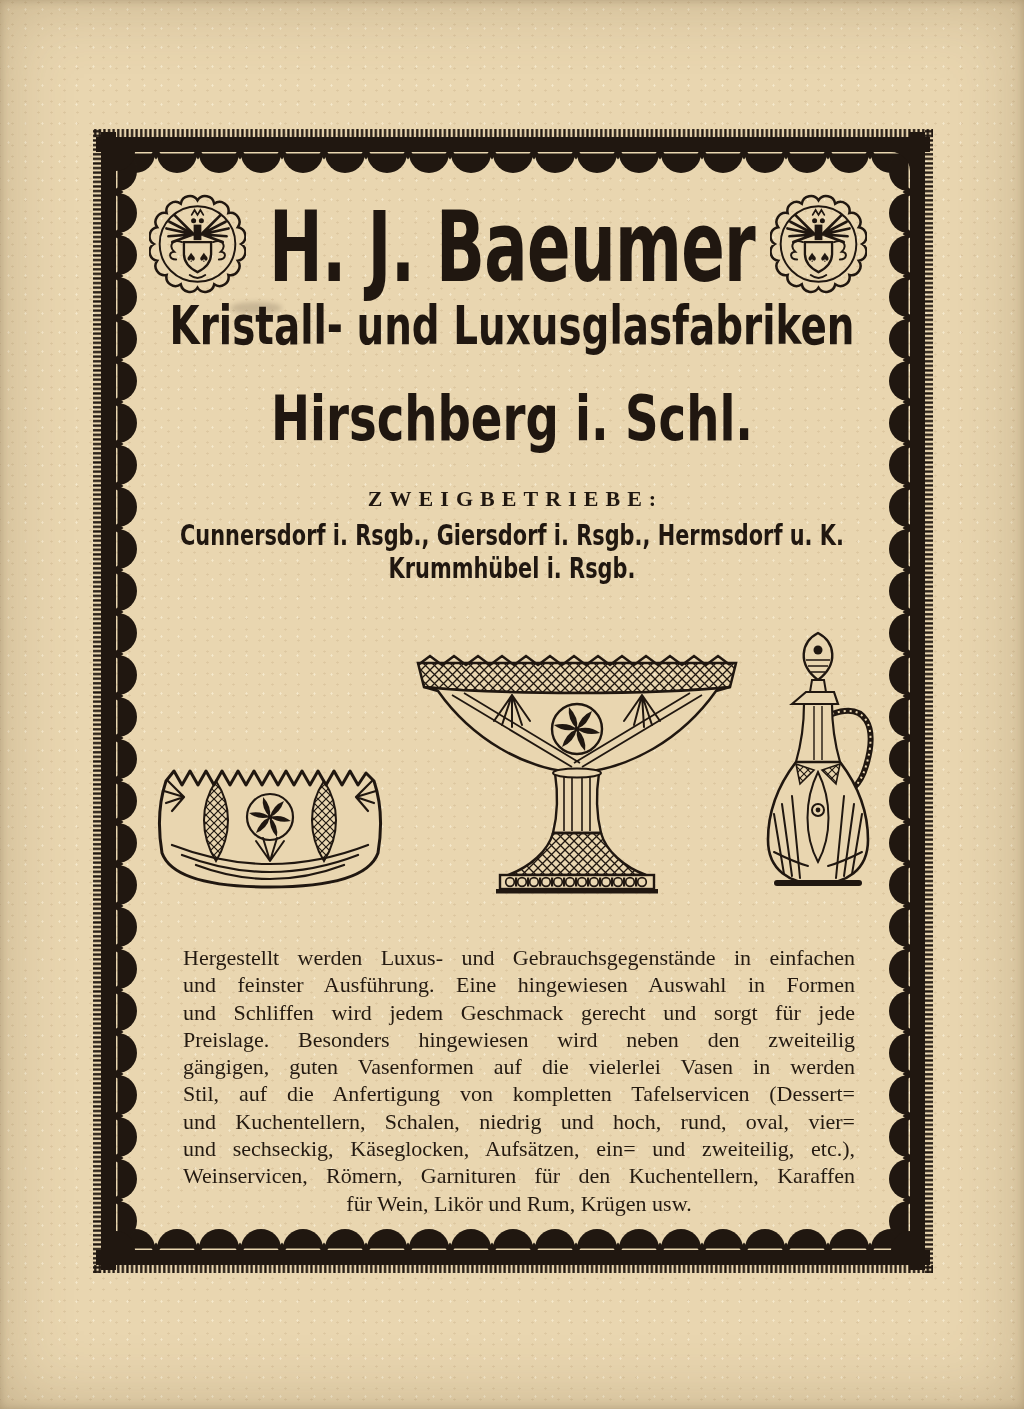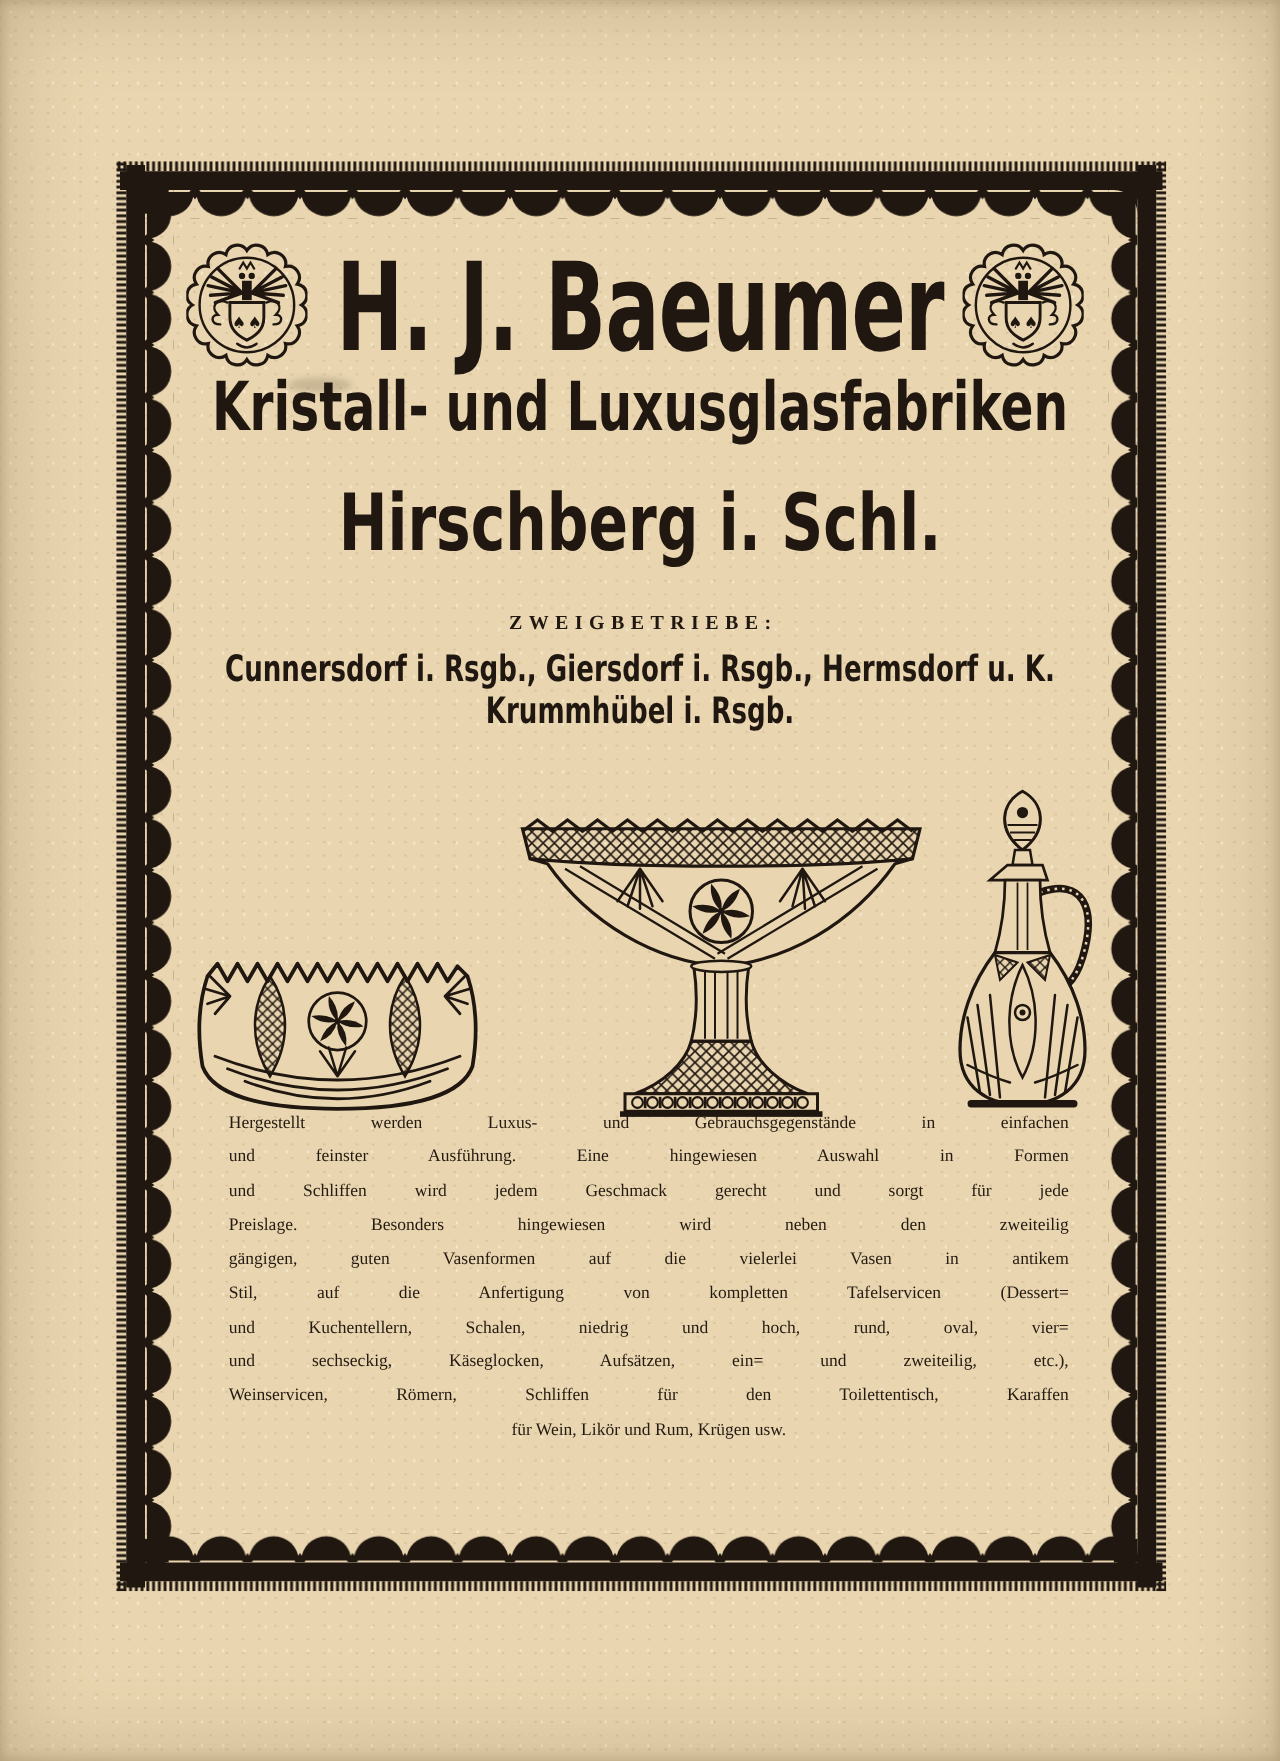--- a/index.html
+++ b/index.html
@@ -15,26 +15,26 @@
   .sheet::after{content:"";position:absolute;inset:0;pointer-events:none;
     box-shadow:inset 0 0 70px rgba(110,85,50,.30), inset 0 0 10px rgba(90,70,40,.28);}
   .abs{position:absolute;}
   .blk{position:absolute;left:0;width:1024px;text-align:center;white-space:nowrap;
        font-family:"DejaVu Sans", sans-serif;font-weight:bold;color:#201710;
        transform-origin:50% 50%;}
   .title   {top:197px;font-size:98px;line-height:100px;transform:scaleX(.655);letter-spacing:-1px;}
   .subtitle{top:296px;font-size:54px;line-height:60px;transform:scaleX(.72);}
   .city    {top:384px;font-size:63px;line-height:70px;transform:scaleX(.74);}
   .zweig{position:absolute;left:0;width:1024px;top:486px;text-align:center;
-       font-family:"Liberation Serif", serif;font-weight:600;font-size:16px;line-height:26px;
+       font-family:"Liberation Serif", serif;font-weight:600;font-size:22px;line-height:26px;
        letter-spacing:.32em;text-indent:.32em;color:#201710;white-space:nowrap;}
   .branch1{top:519px;font-size:29px;line-height:33px;transform:scaleX(.72);}
   .branch2{top:552px;font-size:29px;line-height:33px;transform:scaleX(.72);}
-  .bodytext{position:absolute;left:183px;top:885px;width:672px;
-       font-size:14px;line-height:27.3px;color:#241a11;}
+  .bodytext{position:absolute;left:183px;top:944px;width:672px;
+       font-size:22px;line-height:27.3px;color:#241a11;}
   .bl{text-align:justify;text-align-last:justify;}
   .bl-last{text-align:center;text-align-last:center;}
   .smudge{position:absolute;left:230px;top:302px;width:52px;height:12px;border-radius:50%;
        background:rgba(70,55,40,.20);filter:blur(2.5px);}
   svg{display:block;}
 </style>
 </head>
 <body>
 
 <div class="sheet">
@@ -275,21 +275,21 @@
       <path d="M26,222 Q46,232 60,236 M114,222 Q94,232 80,236" fill="none"></path>
     </g>
     <rect x="26" y="250" width="88" height="6" rx="3" fill="#201710"></rect>
   </svg>
 
   <div class="bodytext">
     <div class="bl">Hergestellt werden Luxus- und Gebrauchsgegenstände in einfachen</div>
     <div class="bl">und feinster Ausführung. Eine hingewiesen Auswahl in Formen</div>
     <div class="bl">und Schliffen wird jedem Geschmack gerecht und sorgt für jede</div>
     <div class="bl">Preislage. Besonders hingewiesen wird neben den zweiteilig</div>
-    <div class="bl">gängigen, guten Vasenformen auf die vielerlei Vasen in antikem</div>
+    <div class="bl">gängigen, guten Vasenformen auf die vielerlei Vasen in werden</div>
     <div class="bl">Stil, auf die Anfertigung von kompletten Tafelservicen (Dessert=</div>
     <div class="bl">und Kuchentellern, Schalen, niedrig und hoch, rund, oval, vier=</div>
     <div class="bl">und sechseckig, Käseglocken, Aufsätzen, ein= und zweiteilig, etc.),</div>
-    <div class="bl">Weinservicen, Römern, Schliffen für den Toilettentisch, Karaffen</div>
+    <div class="bl">Weinservicen, Römern, Garnituren für den Kuchentellern, Karaffen</div>
     <div class="bl bl-last">für Wein, Likör und Rum, Krügen usw.</div>
   </div>
 
 </div>
 
 </body></html>

